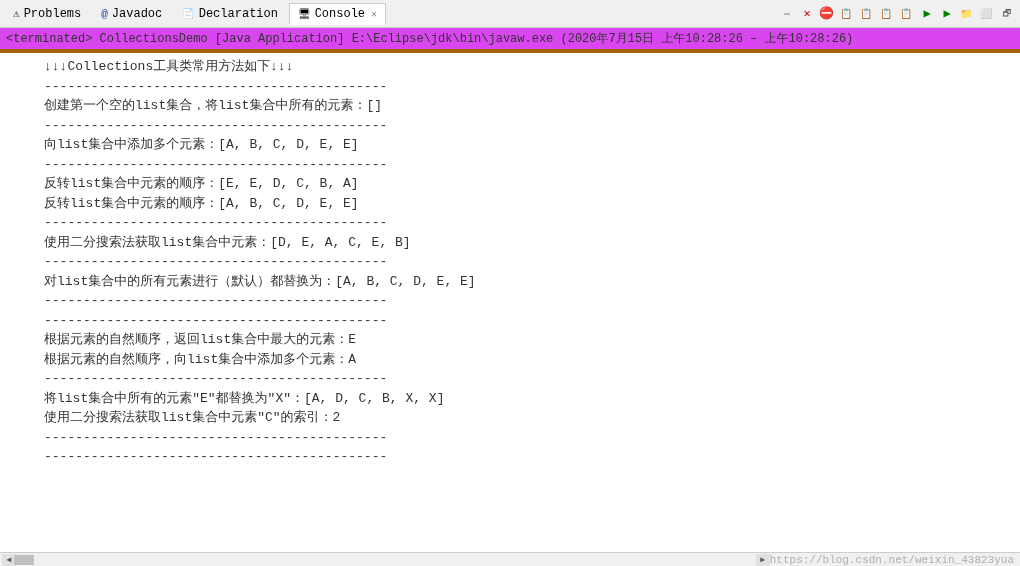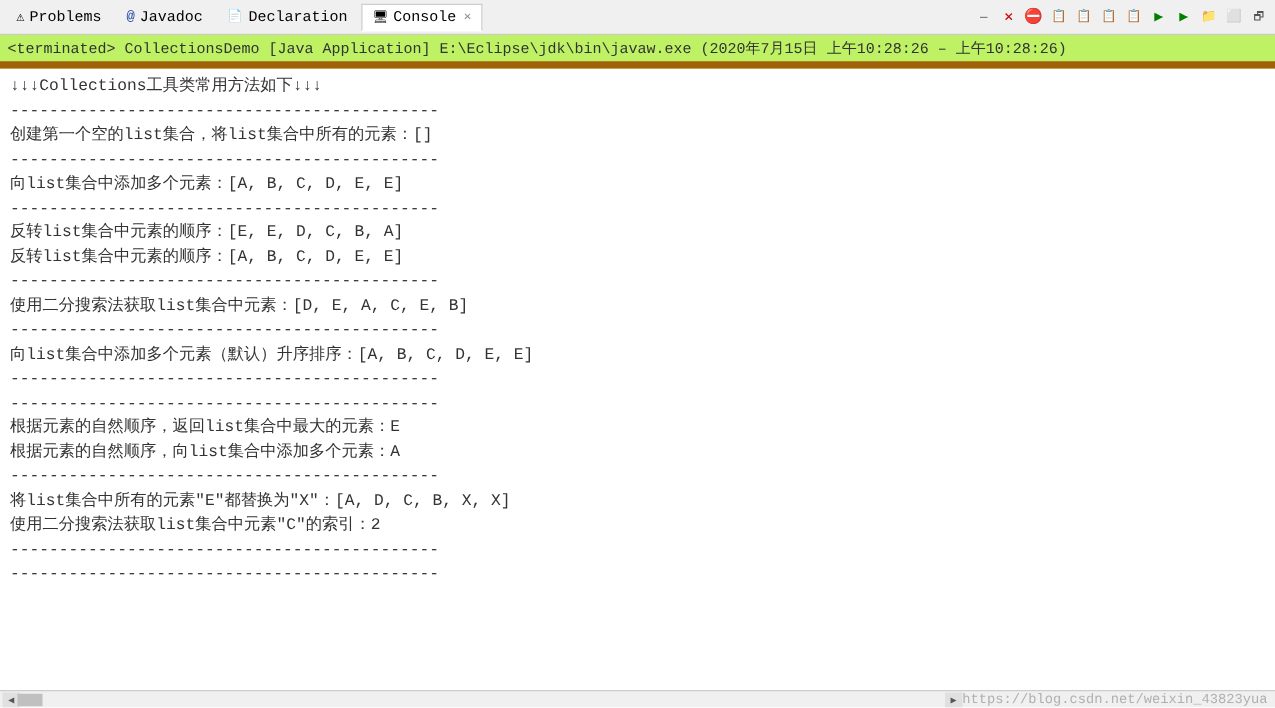--- a/index.html
+++ b/index.html
@@ -58,22 +58,22 @@
       display: flex;
       align-items: center;
       justify-content: center;
       width: 18px;
       height: 18px;
       cursor: pointer;
       font-size: 12px;
       color: #555;
     }
     .status-bar {
-      background: #bef264;
-      border-bottom: 6px solid #a16207;
+      background: #d946ef;
+      border-bottom: 4px solid #a16207;
       padding: 2px 6px;
       font-size: 12px;
       color: #333;
       flex-shrink: 0;
       white-space: nowrap;
       overflow: hidden;
       text-overflow: ellipsis;
     }
     .console-area {
       flex: 1;
@@ -97,20 +97,21 @@
     .console-content::-webkit-scrollbar-track {
       background: #f0f0f0;
     }
     .console-content::-webkit-scrollbar-thumb {
       background: #c0c0c0;
       border: 2px solid #f0f0f0;
     }
     .line {
       white-space: pre;
       color: #333;
+      margin-left: 36px;
     }
     .line.separator {
       color: #333;
     }
     .bottom-scrollbar {
       height: 14px;
       background: #f0f0f0;
       border-top: 1px solid #ccc;
       display: flex;
       align-items: center;
@@ -200,21 +201,21 @@
       <div class="line separator">--------------------------------------------</div>
       <div class="line">创建第一个空的list集合，将list集合中所有的元素：[]</div>
       <div class="line separator">--------------------------------------------</div>
       <div class="line">向list集合中添加多个元素：[A, B, C, D, E, E]</div>
       <div class="line separator">--------------------------------------------</div>
       <div class="line">反转list集合中元素的顺序：[E, E, D, C, B, A]</div>
       <div class="line">反转list集合中元素的顺序：[A, B, C, D, E, E]</div>
       <div class="line separator">--------------------------------------------</div>
       <div class="line">使用二分搜索法获取list集合中元素：[D, E, A, C, E, B]</div>
       <div class="line separator">--------------------------------------------</div>
-      <div class="line">向list集合中添加多个元素（默认）升序排序：[A, B, C, D, E, E]</div>
+      <div class="line">对list集合中的所有元素进行（默认）都替换为：[A, B, C, D, E, E]</div>
       <div class="line separator">--------------------------------------------</div>
       <div class="line separator">--------------------------------------------</div>
       <div class="line">根据元素的自然顺序，返回list集合中最大的元素：E</div>
       <div class="line">根据元素的自然顺序，向list集合中添加多个元素：A</div>
       <div class="line separator">--------------------------------------------</div>
       <div class="line">将list集合中所有的元素"E"都替换为"X"：[A, D, C, B, X, X]</div>
       <div class="line"></div>
       <div class="line">使用二分搜索法获取list集合中元素"C"的索引：2</div>
       <div class="line separator">--------------------------------------------</div>
       <div class="line separator">--------------------------------------------</div>

